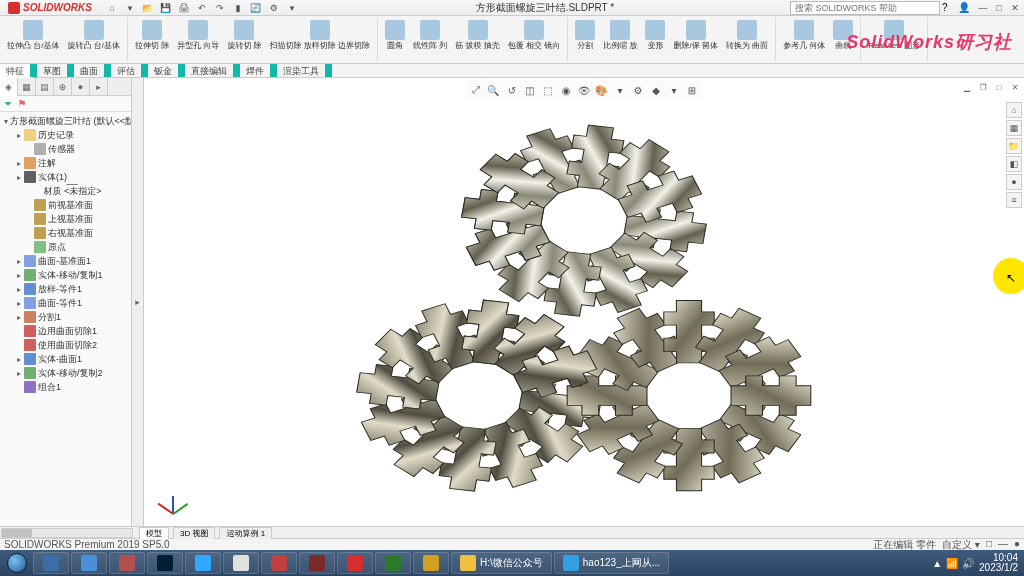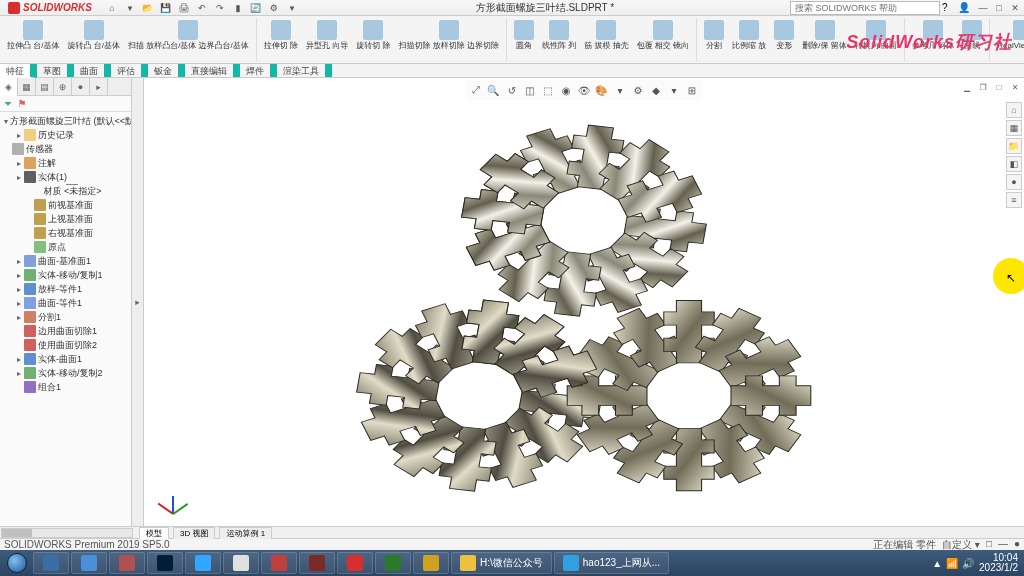--- a/index.html
+++ b/index.html
@@ -122,26 +122,20 @@
           <div class="rbtn">
             <div class="rico"></div>
             <div class="lbl">拉伸凸
 台/基体</div>
           </div>
           <div class="rbtn">
             <div class="rico"></div>
             <div class="lbl">旋转凸
 台/基体</div>
           </div>
-          <div class="rbtn">
-            <div class="rico"></div>
-            <div class="lbl">扫描
-放样凸台/基体
-边界凸台/基体</div>
-          </div>
         </div>
       </div>
       <div class="rgroup">
         <div class="rrow">
           <div class="rbtn">
             <div class="rico"></div>
             <div class="lbl">拉伸切
 除</div>
           </div>
           <div class="rbtn">
@@ -269,21 +263,21 @@
         <div class="tnode">
           <span class="exp">▾</span>
           <span class="tico i-root"></span>
           <span class="tlbl">方形截面螺旋三叶结  (默认&lt;&lt;默认&gt;_显</span>
         </div>
         <div class="tnode" style="padding-left: 14px;">
           <span class="exp">▸</span>
           <span class="tico i-folder"></span>
           <span class="tlbl">历史记录</span>
         </div>
-        <div class="tnode" style="padding-left: 2px;">
+        <div class="tnode" style="padding-left: 24px;">
           <span class="exp"></span>
           <span class="tico i-sensor"></span>
           <span class="tlbl">传感器</span>
         </div>
         <div class="tnode" style="padding-left: 14px;">
           <span class="exp">▸</span>
           <span class="tico i-note"></span>
           <span class="tlbl">注解</span>
         </div>
         <div class="tnode" style="padding-left: 14px;">

